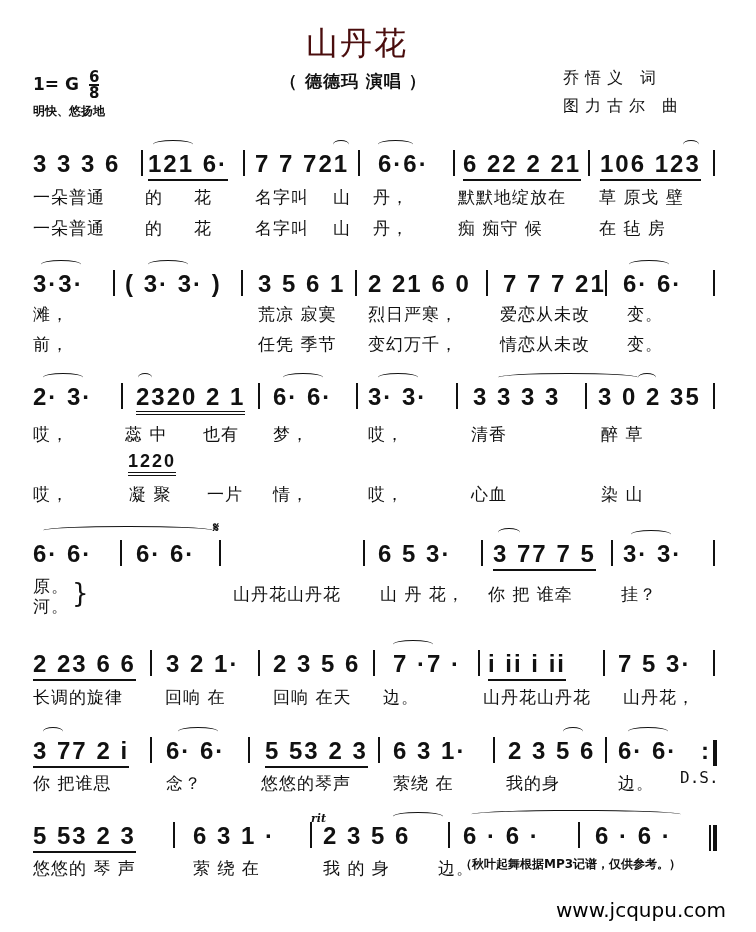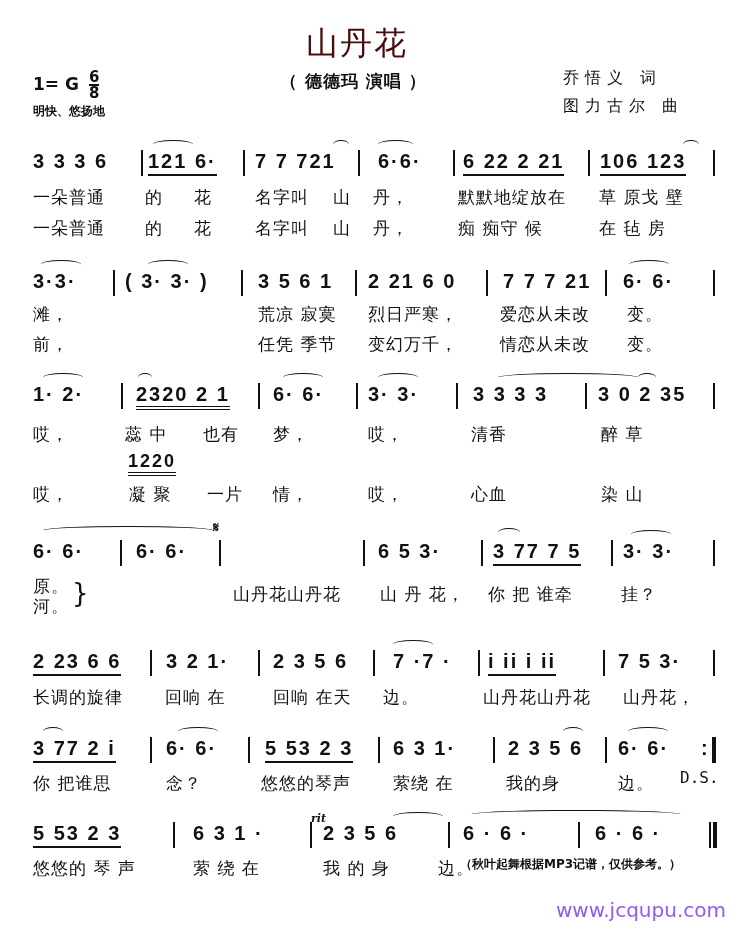--- a/index.html
+++ b/index.html
@@ -6,29 +6,29 @@
   body { width:756px; height:932px; position:relative; overflow:hidden; font-family:"DejaVu Sans", sans-serif; color:#111; }
   .abs { position:absolute; white-space:nowrap; }
   .title { left:306px; top:22px; font-size:32px; color:#4a0d0d; letter-spacing:2px; font-family:"DejaVu Serif", serif; }
   .singer { left:280px; top:70px; font-size:17px; font-weight:bold; letter-spacing:1px; }
   .key { left:33px; top:70px; font-size:17px; font-weight:bold; }
   .frac { display:inline-block; vertical-align:middle; text-align:center; line-height:14px; font-size:15px; margin-left:4px; }
   .frac .n { border-bottom:2px solid #111; display:block; }
   .tempo { left:33px; top:103px; font-size:12px; font-weight:bold; }
   .credit { left:563px; font-size:16px; letter-spacing:6px; font-family:"DejaVu Serif", serif; }
   .staff { left:33px; width:690px; height:32px; }
-  .notes { font-family:"Liberation Sans", sans-serif; font-weight:bold; font-size:20px; letter-spacing:2px; }
+  .notes { font-family:"Liberation Sans", sans-serif; font-weight:bold; font-size:24px; letter-spacing:2px; }
   .lyric { font-family:"DejaVu Serif", serif; font-size:17px; letter-spacing:1px; }
   .bar { display:inline-block; width:2px; height:26px; background:#111; vertical-align:middle; }
   .seg { position:absolute; top:0; }
   .ul { border-bottom:2px solid #111; padding-bottom:1px; }
   .dul { border-bottom:4px double #111; }
   .slur { position:absolute; border-top:1.5px solid #111; border-radius:50% 50% 0 0; height:8px; }
   .footnote { left:460px; top:856px; font-size:12px; font-weight:bold; }
-  .watermark { left:556px; top:898px; font-size:20px; color:#8b5cf6; font-family:"DejaVu Sans", sans-serif; }
+  .watermark { left:556px; top:898px; font-size:20px; color:#000000; font-family:"DejaVu Sans", sans-serif; }
   .ds { left:680px; top:768px; font-size:16px; font-family:"DejaVu Sans Mono", monospace; }
   .segno { left:213px; top:519px; font-size:14px; font-weight:bold; }
   .rit { left:311px; top:812px; font-size:11px; font-style:italic; font-family:"DejaVu Serif", serif; font-weight:bold; }
   .brace { left:72px; top:578px; font-size:26px; }
   .thick-bar { display:inline-block; width:4px; height:26px; background:#111; vertical-align:middle; margin-left:2px; }
 </style>
 </head>
 <body>
 
 <div class="abs title">山丹花</div>
@@ -109,21 +109,21 @@
 </div>
 <div class="abs lyric" style="left:33px;top:333px">
   <span class="seg" style="left:0">前，</span>
   <span class="seg" style="left:225px">任凭 季节</span>
   <span class="seg" style="left:335px">变幻万千，</span>
   <span class="seg" style="left:467px">情恋从未改</span>
   <span class="seg" style="left:594px">变。</span>
 </div>
 
 <div class="abs staff notes" style="top:383px">
-  <span class="seg" style="left:0">1· 2·</span>
+  <span class="seg" style="left:0">2· 3·</span>
   <span class="seg bar" style="left:88px"></span>
   <span class="seg dul" style="left:103px">2320 2 1</span>
   <span class="seg bar" style="left:225px"></span>
   <span class="seg" style="left:240px">6· 6·</span>
   <span class="seg bar" style="left:323px"></span>
   <span class="seg" style="left:335px">3· 3·</span>
   <span class="seg bar" style="left:423px"></span>
   <span class="seg" style="left:440px">3 3  3  3</span>
   <span class="seg bar" style="left:552px"></span>
   <span class="seg" style="left:565px">3 0 2 35</span>

